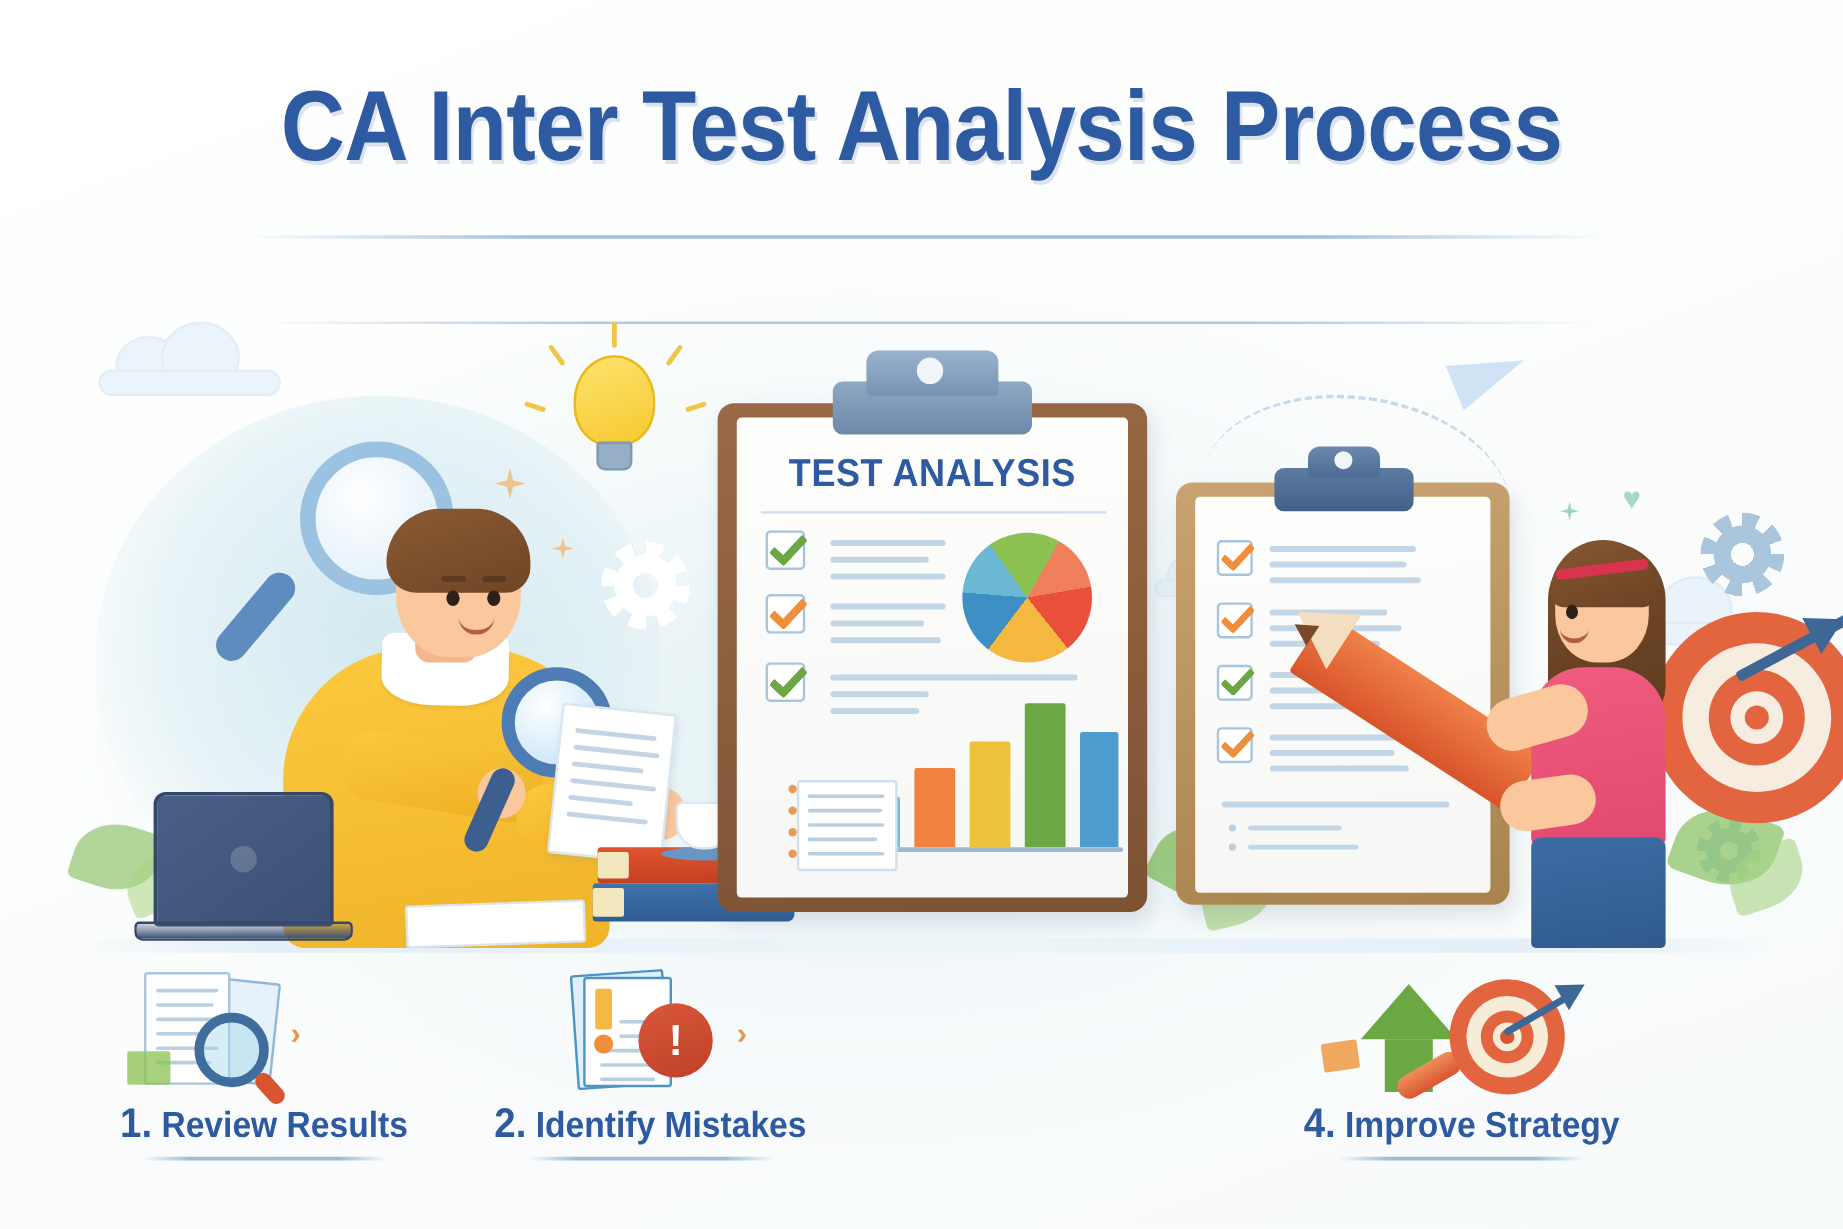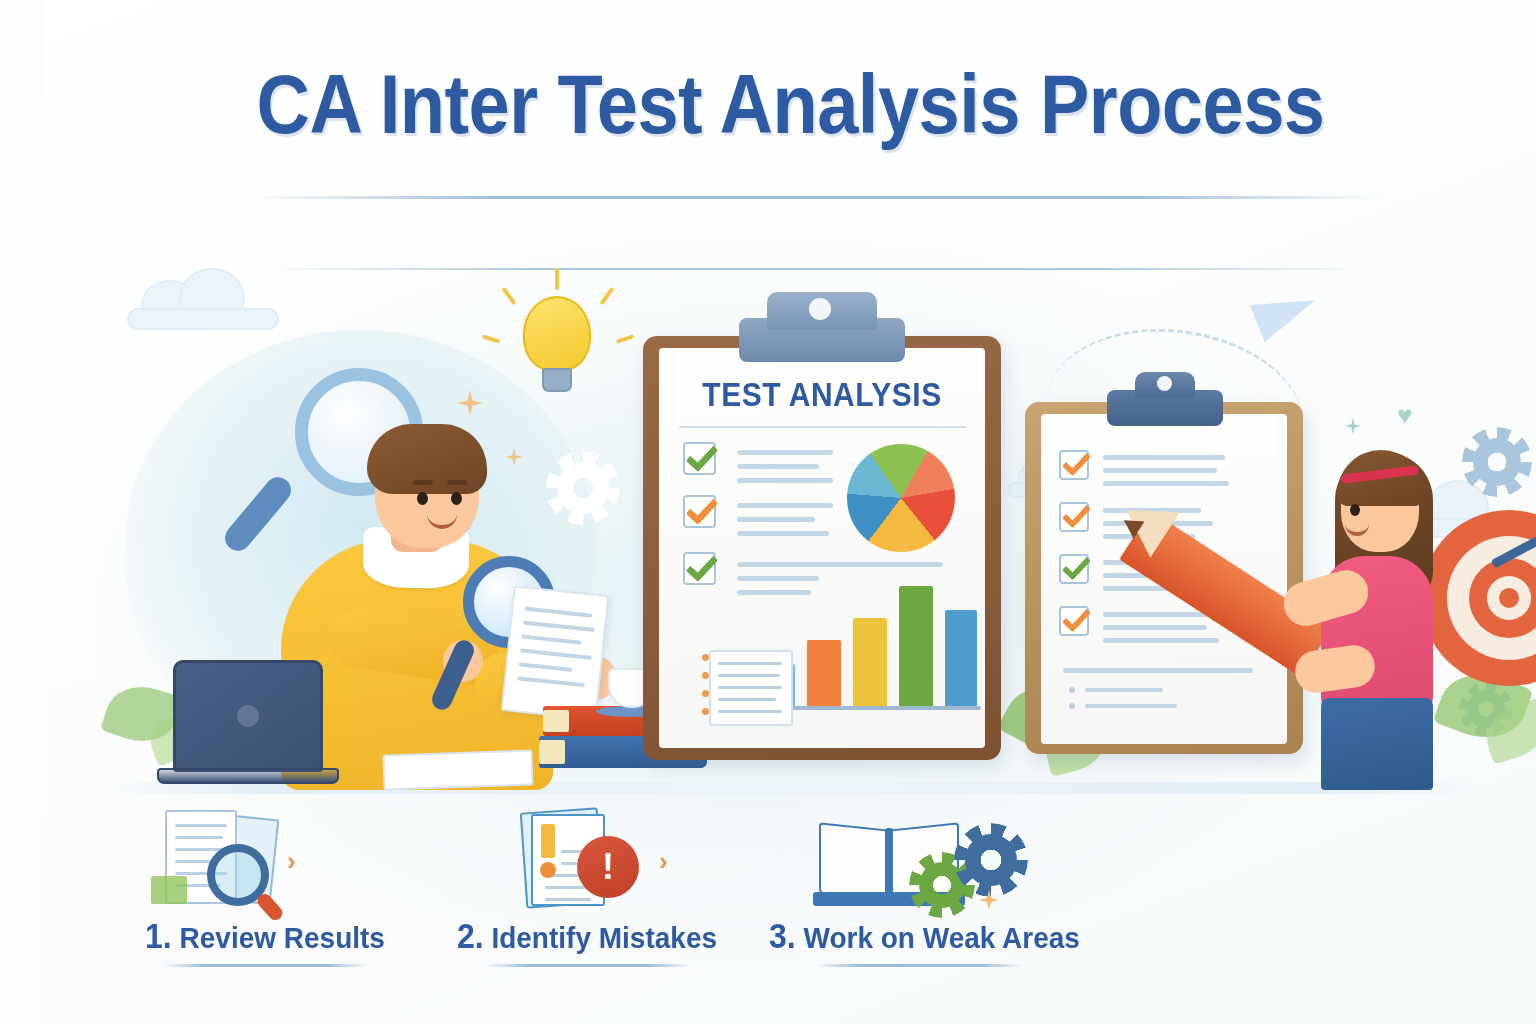--- a/index.html
+++ b/index.html
@@ -7,21 +7,20 @@
   body {
     font-family:"Liberation Sans", sans-serif;
     background:#fdfdfc;
     position:relative;
   }
   #stage {
     position:absolute; inset:0;
     background:
       radial-gradient(ellipse 900px 520px at 46% 58%, rgba(206,231,238,.55) 0%, rgba(225,240,244,.25) 45%, rgba(255,255,255,0) 72%),
       linear-gradient(160deg,#ffffff 0%,#fcfdfd 40%,#f7fafb 100%);
-    margin-left: 45px;
   }
 
   
   .title {
     position:absolute; left:0; right:0; top:62px;
     text-align:center;
     font-size:74px; font-weight:bold; letter-spacing:-.5px;
     color:#2d5aa0;
     text-shadow:2px 3px 0 rgba(45,90,160,.16);
     font-family:"Liberation Sans", sans-serif;
@@ -642,34 +641,36 @@
         <span class="excl-circle" style="left:140px;top:36px;width:62px;height:62px;line-height:62px;font-size:36px;">!</span>
         <span style="position:absolute;left:222px;top:46px;color:#e8944b;font-size:26px;font-weight:bold;">›</span>
       </div>
       <div class="step-label">
         <span class="num">2.</span>
         <span>Identify Mistakes</span>
       </div>
       <div class="step-underline"></div>
     </div>
 
-    <div class="step" style="left:724px;">
+
+    <div class="step" style="left:1068px;">
       <div class="step-icon">
-        <span class="book-open-l" style="left:50px;top:26px;width:70px;height:72px;border-radius:4px 0 0 6px;transform:skewY(6deg);">
-        </span>
-        <span class="book-open-r" style="left:120px;top:26px;width:70px;height:72px;border-radius:0 4px 6px 0;transform:skewY(-6deg);">
-        </span>
-        <span style="position:absolute;left:116px;top:28px;width:8px;height:72px;background:#3d78b5;border-radius:3px;"></span>
-        <span style="position:absolute;left:44px;top:92px;width:152px;height:14px;background:#3d78b5;border-radius:3px;"></span>
-        <span class="gear" style="left:150px;top:62px;width:46px;height:46px;color:#6ba844;"></span>
-        <span class="gear" style="left:196px;top:34px;width:52px;height:52px;color:#3f6d9e;"></span>
-        <span class="sparkle" style="left:210px;top:90px;width:20px;height:20px;color:#eeb871;"></span>
+        <span class="uparrow" style="left:66px;top:20px;"></span>
+        <span class="uparrow-stem" style="left:86px;top:66px;width:40px;height:44px;"></span>
+        <span style="position:absolute;left:34px;top:68px;width:30px;height:24px;background:#f0a760;border-radius:2px;transform:rotate(-8deg);"></span>
+        <span style="position:absolute;left:94px;top:86px;width:58px;height:20px;background:linear-gradient(180deg,#ef8f5c,#d9552f);border-radius:10px;transform:rotate(-30deg);"></span>
+        <span class="target" style="left:140px;top:16px;width:96px;height:96px;background:#e2653f;"></span>
+        <span class="target" style="left:154px;top:30px;width:68px;height:68px;background:#f7ecd8;"></span>
+        <span class="target" style="left:166px;top:42px;width:44px;height:44px;background:#e2653f;"></span>
+        <span class="target" style="left:176px;top:52px;width:24px;height:24px;background:#f7ecd8;"></span>
+        <span class="target" style="left:182px;top:58px;width:12px;height:12px;background:#d9552f;"></span>
+        <span class="arrow-shaft" style="left:186px;top:58px;width:70px;height:6px;transform:rotate(-30deg);transform-origin:left center;"></span>
+        <span class="arrow-fletch" style="left:232px;top:14px;border-top-width:12px;border-bottom-width:12px;border-left-width:22px;transform:rotate(-30deg);"></span>
       </div>
       <div class="step-label">
-        <span class="num">3.</span>
-        <span>Work on Weak Areas</span>
+        <span class="num">4.</span>
+        <span>Improve Strategy</span>
       </div>
       <div class="step-underline"></div>
     </div>
 
-
   </div>
 </div>
 
 </body></html>

